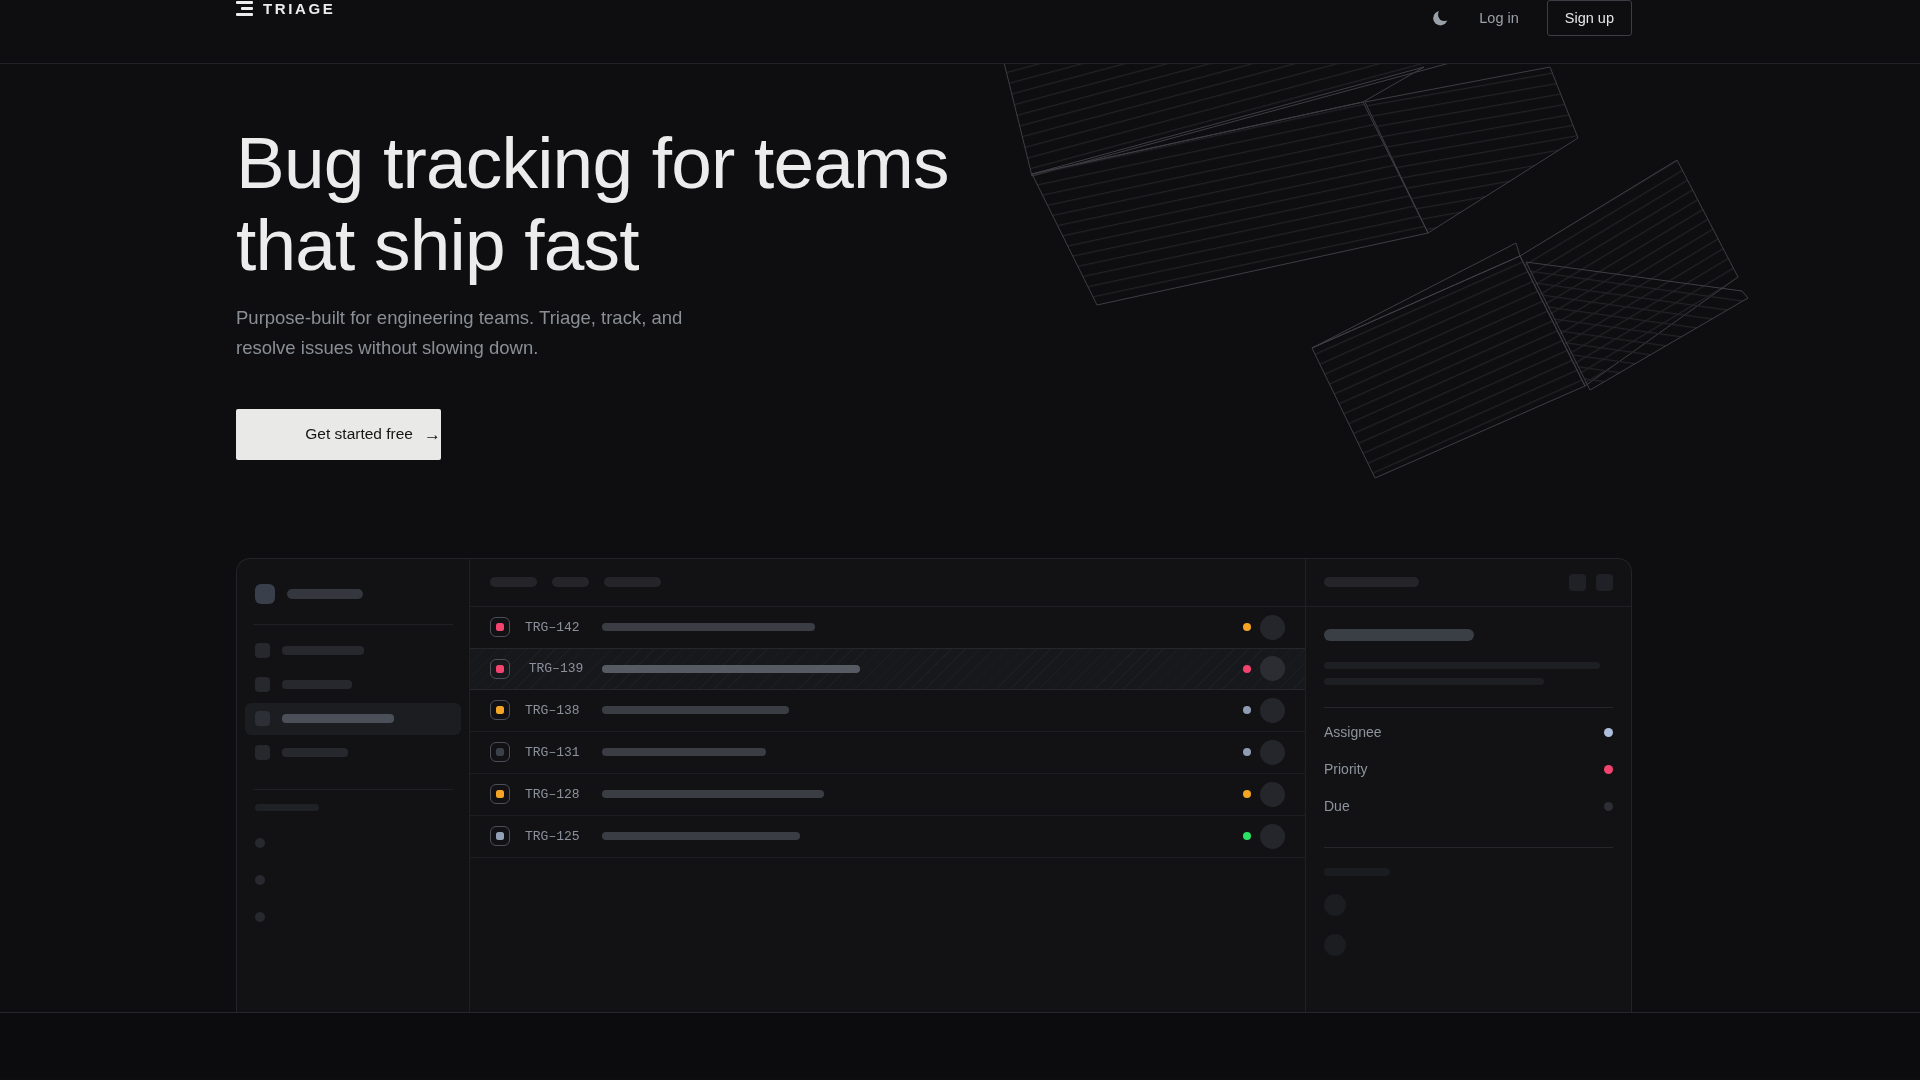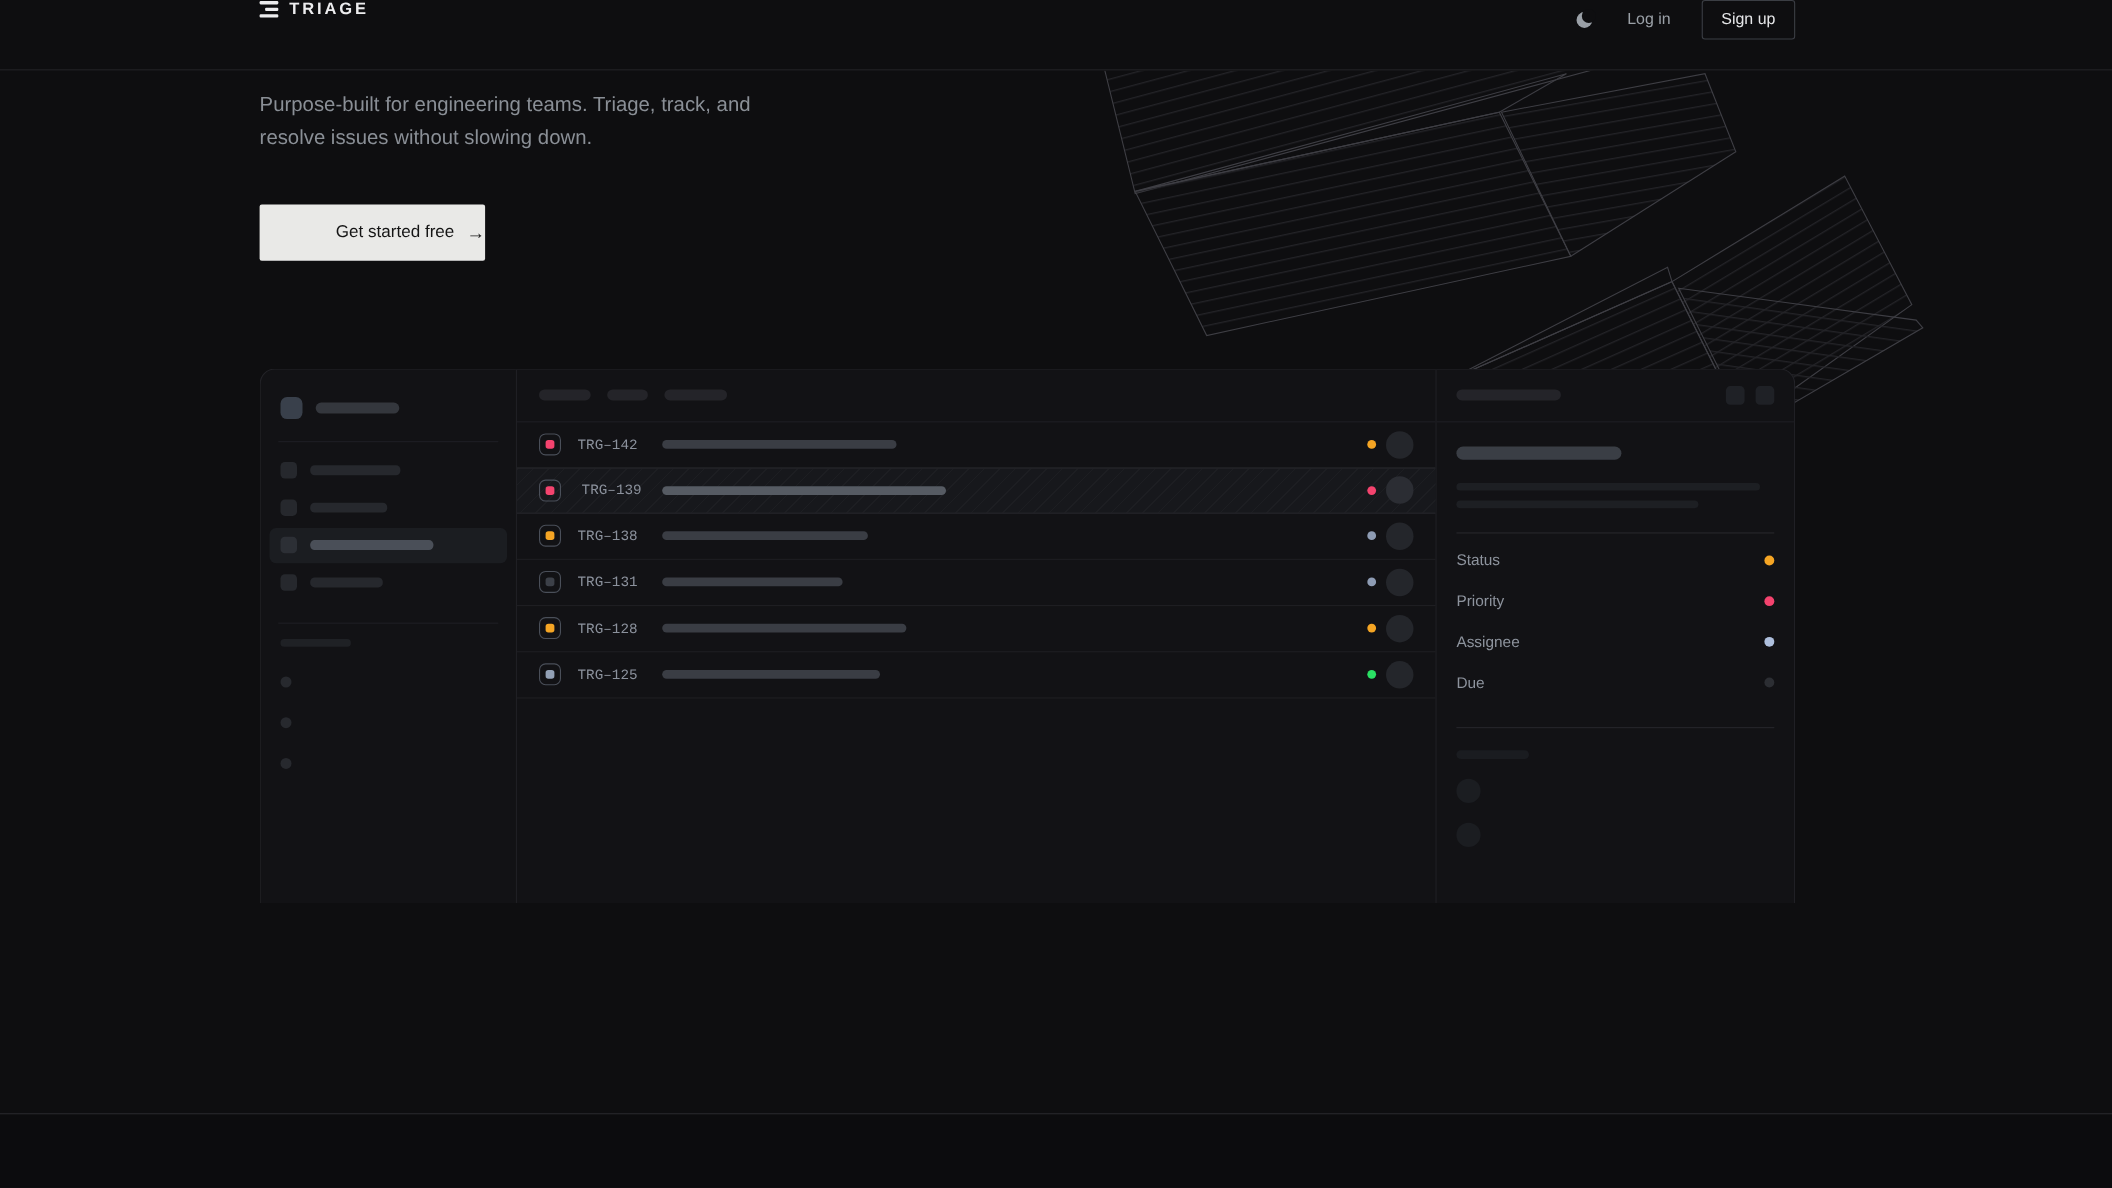--- a/index.html
+++ b/index.html
@@ -176,20 +176,24 @@
       <polygon points="1032,174 1363,102 1428,233 1097,305" fill="url(#h12)"></polygon>
       <polygon points="1365,102 1550,67 1578,138 1428,233" fill="url(#h10)"></polygon>
       <polygon points="1312,348 1516,243 1520,256"></polygon>
       <polygon points="1312,348 1520,256 1585,386 1375,478" fill="url(#h24)"></polygon>
       <polygon points="1520,256 1677,160 1738,277 1585,386" fill="url(#h31)"></polygon>
       <polygon points="1526,262 1742,291 1748,298 1590,390" fill="url(#h8p)"></polygon>
     </g>
   </svg>
 
   <div class="inner hero-inner">
+    <h1>
+      <div>Bug tracking for teams</div>
+      <div>that ship fast</div>
+    </h1>
     <p class="subtitle">Purpose-built for engineering teams. Triage, track, and resolve issues without slowing down.</p>
     <button class="cta">
       <span>Get started free</span>
       <span class="arrow">→</span>
     </button>
 
     <div class="mockup">
 
       <div class="mk-sidebar">
         <div class="mk-ws">
@@ -294,30 +298,26 @@
           <span class="spacer"></span>
           <span class="hdr-sq"></span>
           <span class="hdr-sq"></span>
         </div>
         <div class="mk-detail-body">
           <div class="title-bar"></div>
           <div class="desc-line l1"></div>
           <div class="desc-line l2"></div>
           <div class="hr"></div>
           <div class="prop-row">
-            <span class="prop-label">Status</span>
-            <span class="prop-dot" style="background: rgb(245, 165, 36);"></span>
+            <span class="prop-label">Assignee</span>
+            <span class="prop-dot" style="background: rgb(174, 191, 221);"></span>
           </div>
           <div class="prop-row">
             <span class="prop-label">Priority</span>
             <span class="prop-dot" style="background: rgb(244, 67, 110);"></span>
-          </div>
-          <div class="prop-row">
-            <span class="prop-label">Assignee</span>
-            <span class="prop-dot" style="background: rgb(174, 191, 221);"></span>
           </div>
           <div class="prop-row">
             <span class="prop-label">Due</span>
             <span class="prop-dot" style="background: rgb(44, 46, 51);"></span>
           </div>
           <div class="hr"></div>
           <div class="dim-bar"></div>
           <div class="dim-circle"></div>
           <div class="dim-circle"></div>
         </div>

